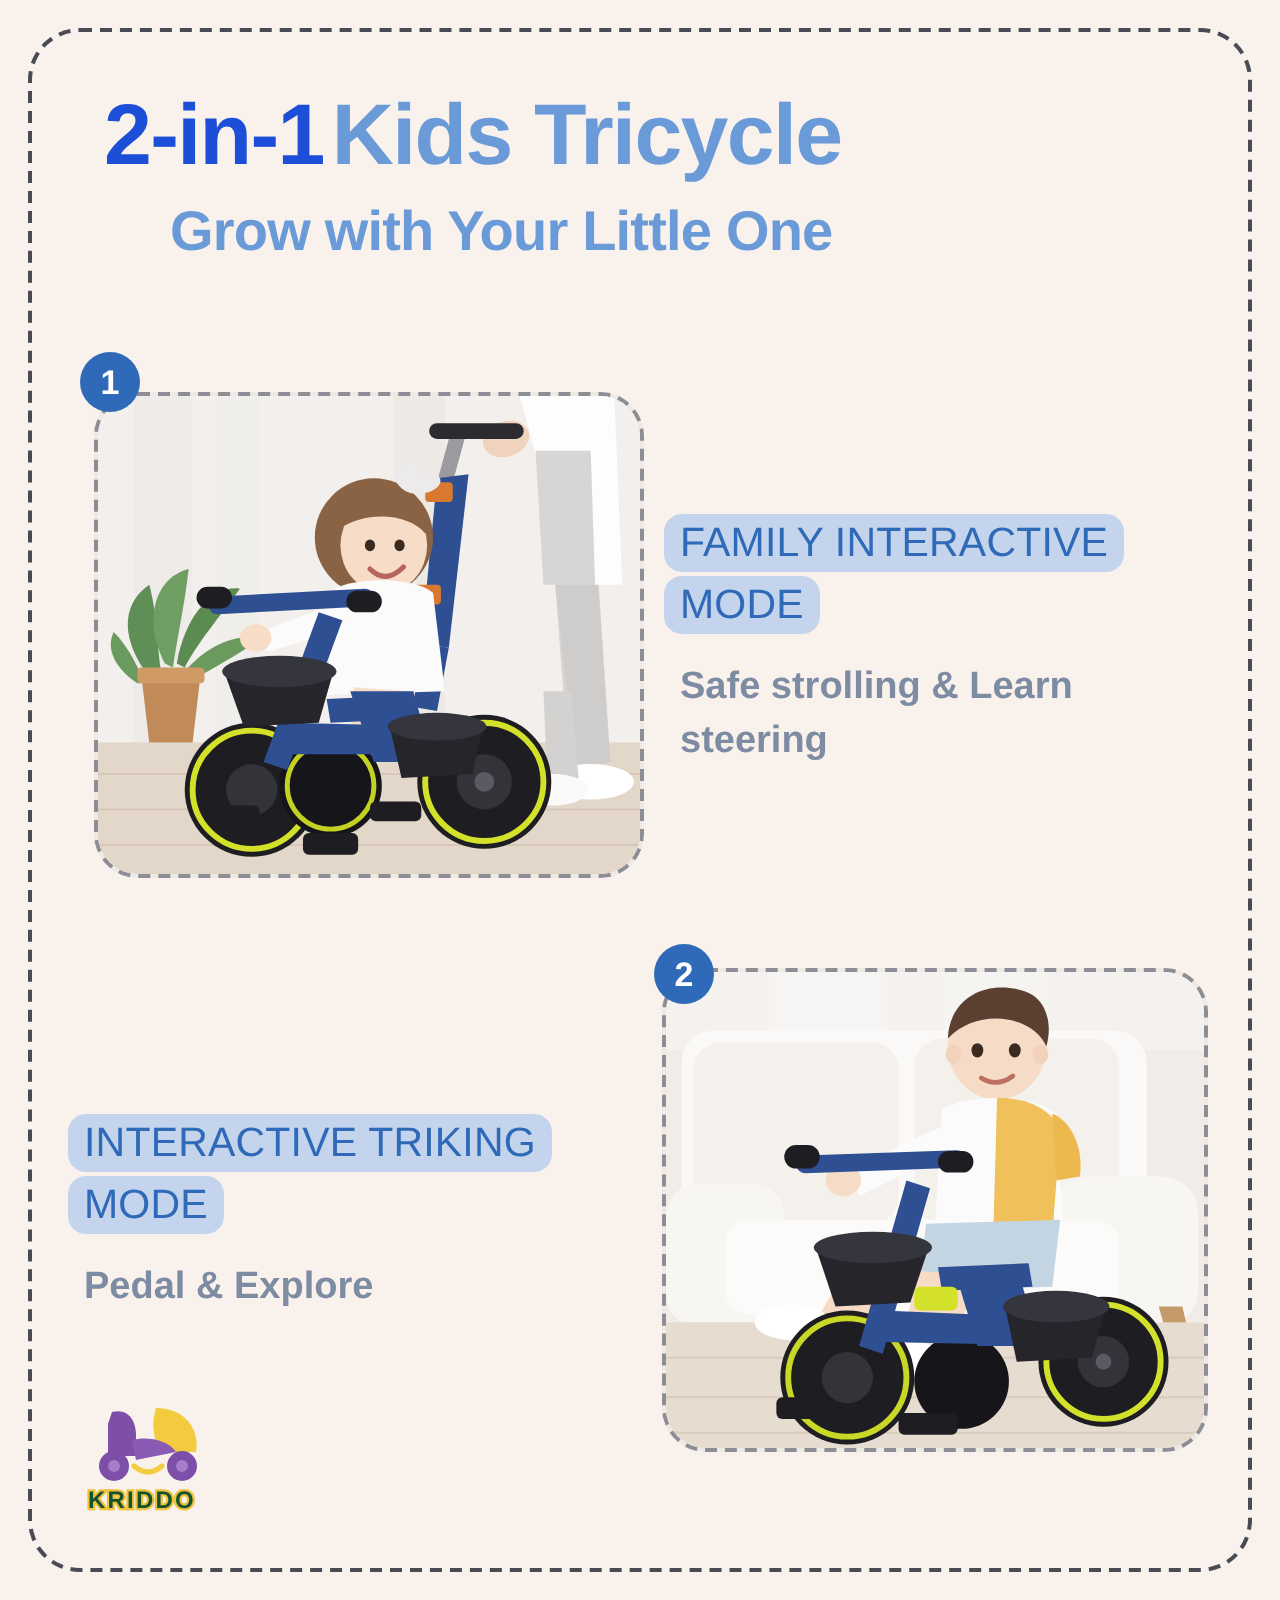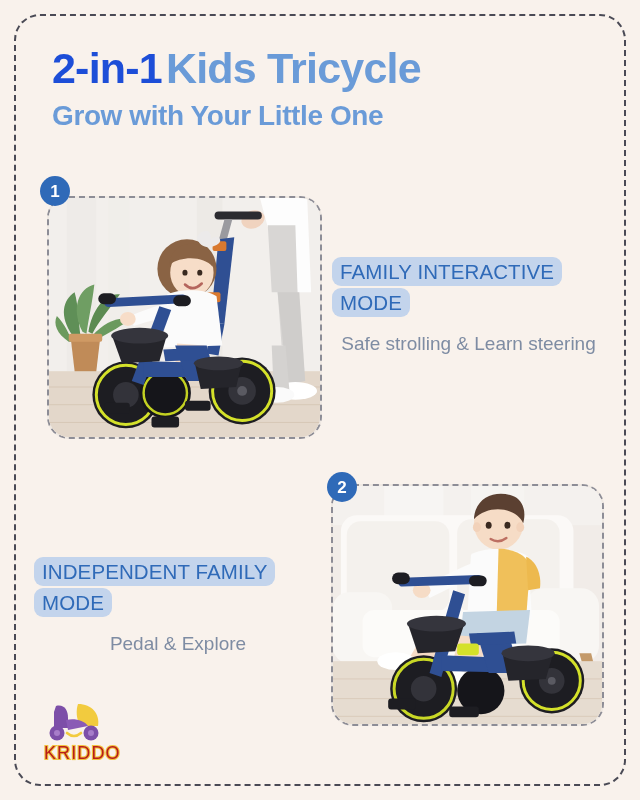--- a/index.html
+++ b/index.html
@@ -46,20 +46,21 @@
   .headline .light  { color: #6a9bd8; margin-left: 4px; text-align: right; }
 
   .subhead {
     margin-top: 9px;
     font-size: 28px;
     font-weight: 700;
     color: #6a9bd8;
     letter-spacing: -0.4px;
     line-height: 1.1;
     white-space: nowrap;
+    margin-left: 33px;
   }
 
   
   .feature { position: absolute; }
 
   .photo {
     position: absolute;
     border: 2px dashed #8d8d96;
     border-radius: 22px;
     overflow: hidden;
@@ -98,38 +99,37 @@
     box-decoration-break: clone;
     -webkit-box-decoration-break: clone;
   }
 
   .mode-desc {
     margin-top: 13px;
     font-size: 19px;
     color: #7e8ca3;
     line-height: 1.38;
     padding-left: 8px;
-    font-weight: 400;
-    text-align: center;
+    font-weight: 700;
   }
 
   
   .logo {
     position: absolute;
     left: 40px;
     top: 700px;
     width: 110px;
   }
   .logo-mark { width: 62px; height: 42px; display: block; margin-left: 4px; }
   .wordmark {
     margin-top: 1px;
-    font-size: 18px;
-    font-weight: 400;
+    font-size: 12px;
+    font-weight: 700;
     letter-spacing: 1.1px;
-    color: #b91c1c;
+    color: #14532d;
     -webkit-text-stroke: 2.2px #f0c23c;
     paint-order: stroke fill;
     margin-left: 4px;
   }
 </style>
 </head>
 <body>
 
 <div class="frame"></div>
 
@@ -349,21 +349,21 @@
         <ellipse cx="198" cy="170" rx="27" ry="8" fill="#35353d"></ellipse>
 
         <rect x="56" y="216" width="28" height="11" rx="3" fill="#1d1d22"></rect>
         <rect x="118" y="224" width="30" height="11" rx="3" fill="#1d1d22"></rect>
       </g>
     </svg>
   </div>
 
   <div class="text-col" style="left:34px; top:556px; width:280px;">
     <div>
-      <span class="mode-title">INDEPENDENT FAMILY MODE</span>
+      <span class="mode-title">INTERACTIVE TRIKING MODE</span>
     </div>
     <div class="mode-desc">Pedal &amp; Explore</div>
   </div>
 </div>
 
 <div class="logo">
   <svg class="logo-mark" viewBox="0 0 62 42" aria-hidden="true">
 
     <path d="M34 4 C48 4 56 14 54 26 L36 26 C32 18 32 10 34 4 Z" fill="#f2cb3e"></path>
 

